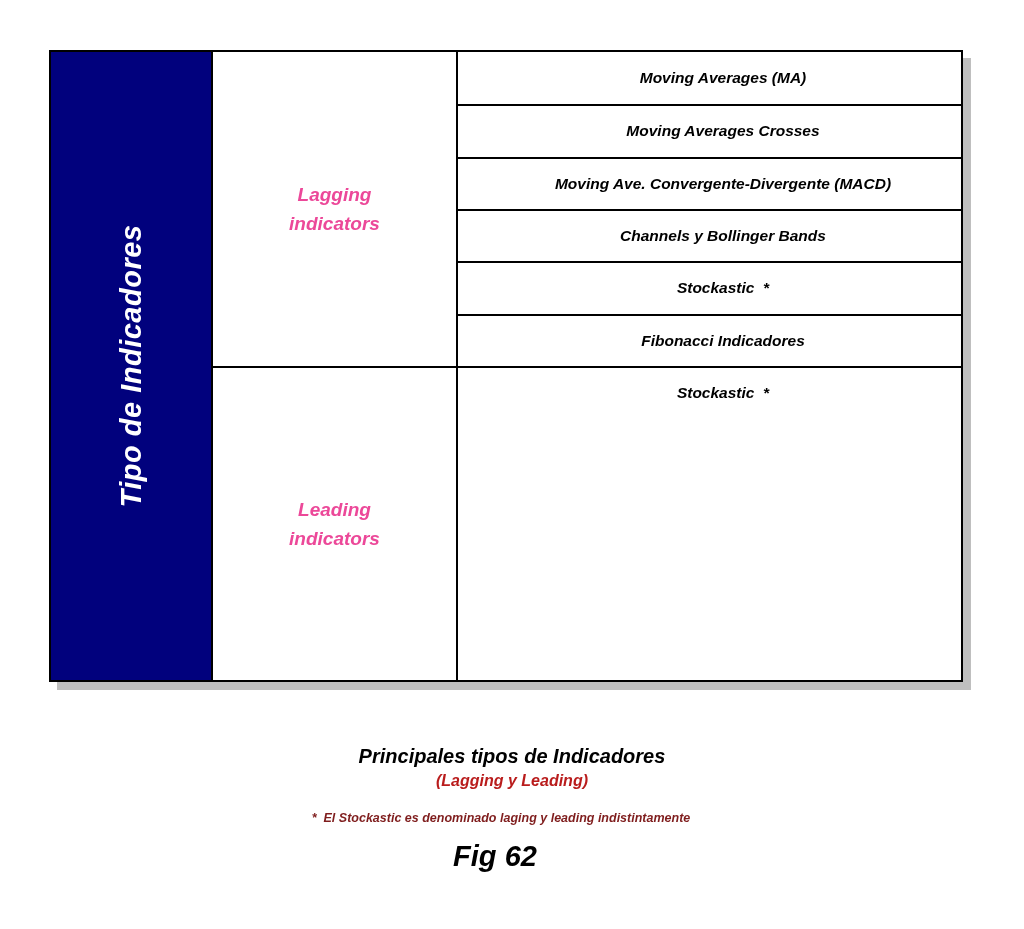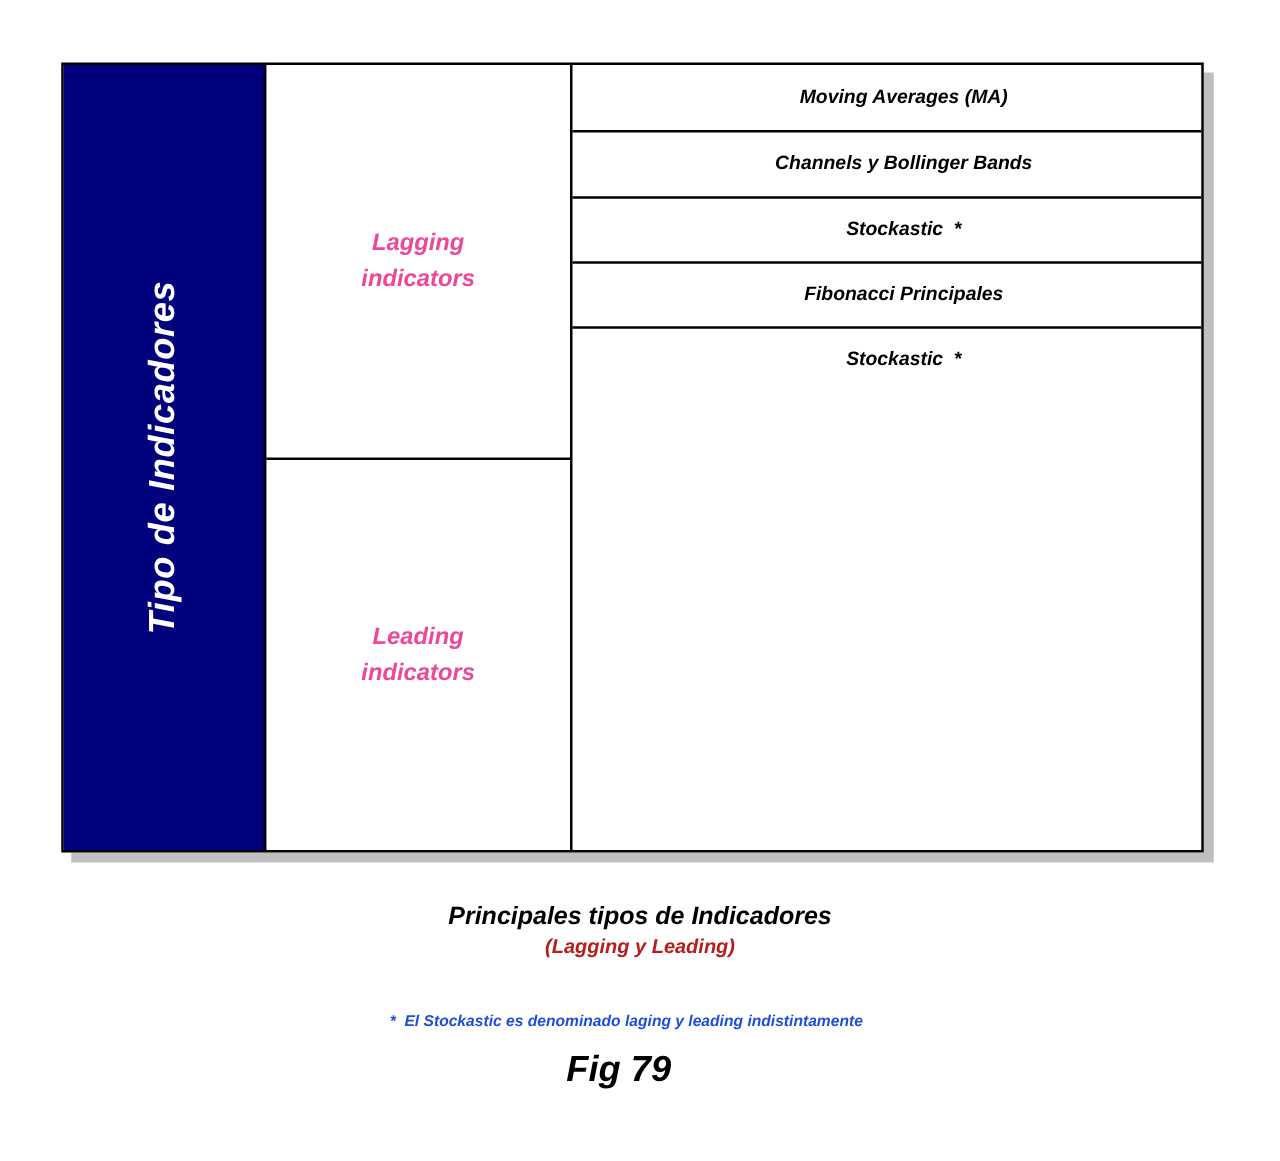--- a/index.html
+++ b/index.html
@@ -100,41 +100,42 @@
     top: 722px;
     left: 0;
     width: 100%;
     text-align: center;
   }
   .caption-title {
     font-size: 20px;
     font-weight: bold;
     font-style: italic;
     color: #000000;
+    margin-top: 23px;
   }
   .caption-subtitle {
     margin-top: 4px;
     font-size: 16px;
     font-weight: bold;
     font-style: italic;
     color: #b91c1c;
   }
 
   .footnote-wrap {
     position: absolute;
     top: 808px;
     left: -11px;
     width: 100%;
     text-align: center;
   }
   .footnote {
     font-size: 12.5px;
     font-weight: bold;
     font-style: italic;
-    color: #1d4ed8;
+    color: #7f1d1d;
     white-space: pre-wrap;
   }
 
   .fig-label-wrap {
     position: absolute;
     top: 840px;
     left: -17px;
     width: 100%;
     text-align: center;
   }
@@ -156,32 +157,34 @@
 
   <div class="col-groups">
     <div class="group-cell">Lagging
 indicators</div>
     <div class="group-cell">Leading
 indicators</div>
   </div>
 
   <div class="col-rows">
     <div class="row-cell">Moving Averages (MA)</div>
+    <div class="row-cell">Moving Averages Crosses</div>
+    <div class="row-cell">Moving Ave. Convergente-Divergente (MACD)</div>
     <div class="row-cell">Channels y Bollinger Bands</div>
     <div class="row-cell">Stockastic  *</div>
-    <div class="row-cell">Fibonacci Principales</div>
+    <div class="row-cell">Fibonacci Indicadores</div>
     <div class="row-cell">Stockastic  *</div>
   </div>
 
 </div>
 
 <div class="caption">
   <div class="caption-title">Principales tipos de Indicadores</div>
   <div class="caption-subtitle">(Lagging y Leading)</div>
 </div>
 
 <div class="footnote-wrap">
   <span class="footnote">*  El Stockastic es denominado laging y leading indistintamente</span>
 </div>
 
 <div class="fig-label-wrap">
-  <span class="fig-label">Fig 79</span>
+  <span class="fig-label">Fig 62</span>
 </div>
 
 </body></html>

